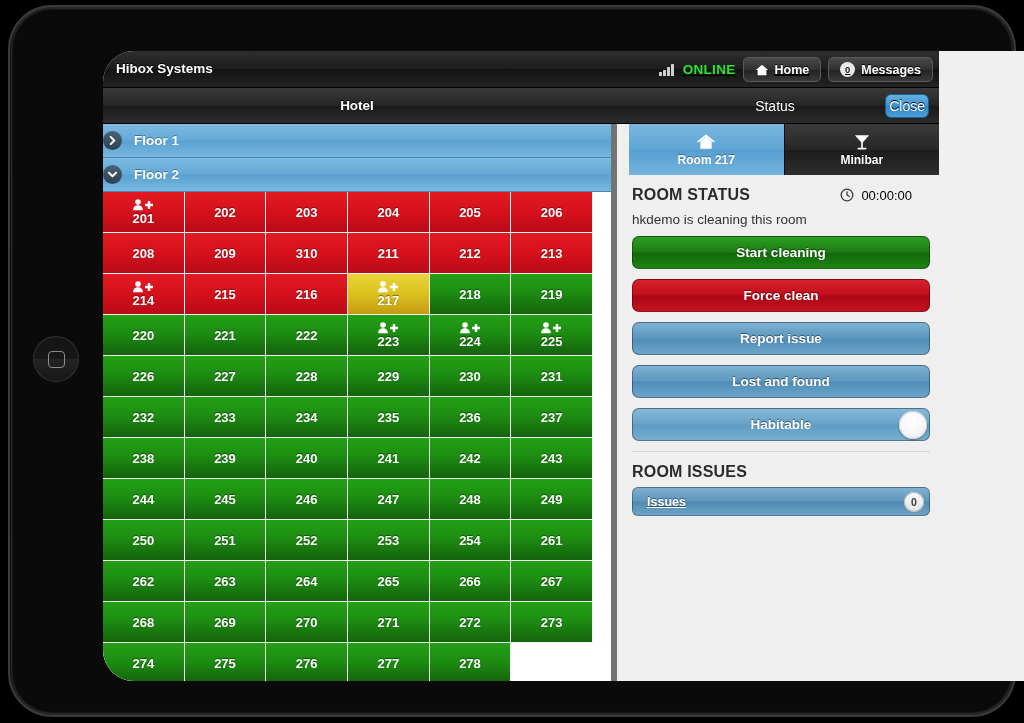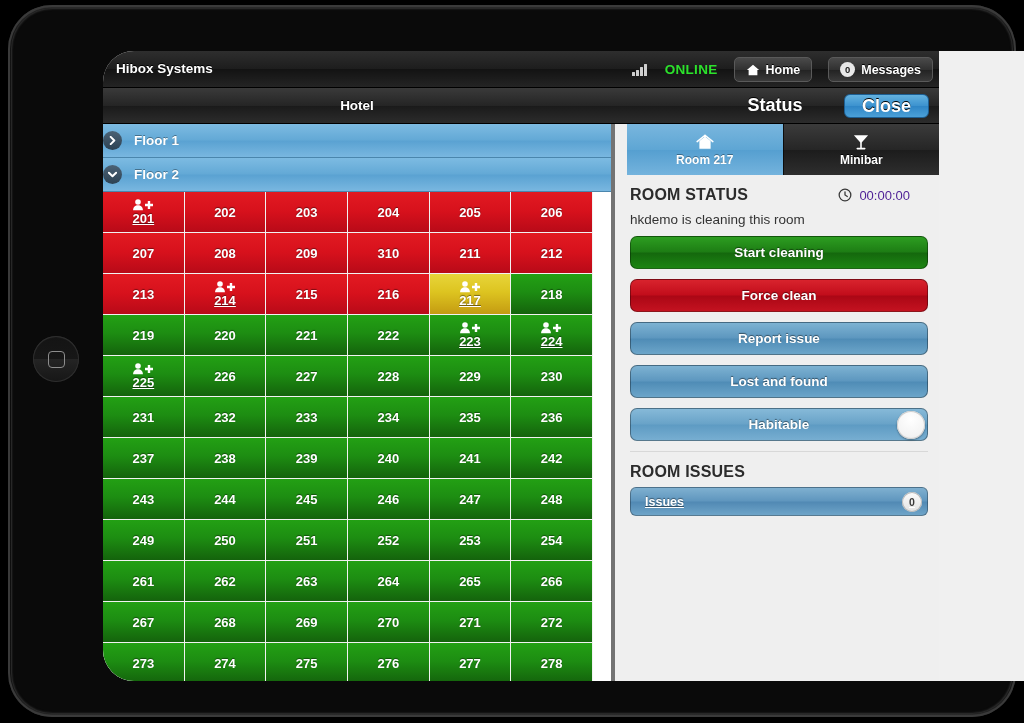--- a/index.html
+++ b/index.html
@@ -54,21 +54,21 @@
     background: linear-gradient(180deg,#2e2e2e 0%, #1d1d1d 50%, #131313 51%, #242424 100%);
     border-bottom: 1px solid #000;
   }
   #app-title {
     position: absolute; left: 13px; top: 10px;
     color: #fff; font-size: 13.5px; font-weight: bold;
     text-shadow: 0 -1px 0 #000;
   }
   #topbar-right {
     position: absolute; right: 6px; top: 4px;
-    display: flex; align-items: center; gap: 16px; height: 29px;
+    display: flex; align-items: center; gap: 7px; height: 29px; text-decoration: underline;
   }
   .sigbars { display: flex; align-items: flex-end; gap: 1.5px; height: 12px; }
   .sigbars i { width: 2.5px; background: #cfcfcf; display: block; border-radius: .5px; }
   .sigbars i:nth-child(1){height:4px}
   .sigbars i:nth-child(2){height:6px}
   .sigbars i:nth-child(3){height:9px}
   .sigbars i:nth-child(4){height:12px}
   #online-text {
     color: #2ce22c; font-size: 13.5px; font-weight: bold;
     letter-spacing: .3px; margin-left: 2px;
@@ -97,24 +97,24 @@
     border-bottom: 1px solid #000;
     display: flex; align-items: center; justify-content: center;
   }
   #hotel-header span { color:#fff; font-size:13.5px; font-weight:bold; text-shadow: 0 -1px 0 #000; }
   #status-header {
     position: absolute; left: 508px; top: 37px; width: 328px; height: 36px;
     background: linear-gradient(180deg,#3a3a3a 0%, #252525 50%, #1a1a1a 51%, #2c2c2c 100%);
     border-bottom: 1px solid #000;
     display: flex; align-items: center; justify-content: center;
   }
-  #status-header span { color:#fff; font-size:18px; font-weight:bold; text-shadow: 0 -1px 0 #000; }
+  #status-header span { color:#fff; font-size:14px; font-weight:normal; text-shadow: 0 -1px 0 #000; }
   #close-btn {
     position: absolute; right: 10px; top: 6px;
-    height: 24px; padding: 0 17px; border-radius: 6px;
+    height: 24px; padding: 0 3px; border-radius: 6px;
     background: linear-gradient(180deg,#64b2e0 0%, #3d93cf 48%, #2f86c6 52%, #4ba0d8 100%);
     border: 1px solid #1d5f93;
     color: #fff; font-size: 12.5px; font-weight: bold;
     display: flex; align-items: center; justify-content: center;
     text-shadow: 0 -1px 0 rgba(0,0,0,.45);
   }
 
   
   #left-pane {
     position: absolute; left: 0; top: 73px; width: 508px; height: 557px;
@@ -143,31 +143,31 @@
     display: flex; flex-direction: column; align-items: center; justify-content: center;
     border-right: 1.5px solid #f2f2f2;
     border-bottom: 1.5px solid #f2f2f2;
     color: #fff; font-size: 13px; font-weight: bold;
     text-shadow: 0 -1px 1px rgba(0,0,0,.45);
   }
   .room.red    { background: linear-gradient(180deg,#e21a22 0%, #d7111c 48%, #b80a18 100%); }
   .room.green  { background: linear-gradient(180deg,#23a014 0%, #1d8d12 45%, #14630c 100%); }
   .room.yellow { background: linear-gradient(180deg,#e7d53a 0%, #ddc420 45%, #c49b12 100%); }
   .room .guest-icon { display: block; height: 12px; margin-bottom: 1px; }
-  .room.has-guest .rnum { margin-top: -1px; text-decoration: underline; }
+  .room.has-guest .rnum { margin-top: -1px; }
 
   #grid-gutter {
     position: absolute; left: 490px; top: 68px; width: 18px; height: 489px; background: #fff;
   }
 
   
   #right-pane {
     position: absolute; left: 508px; top: 73px; width: 328px; height: 557px;
     background: #efefef;
-    border-left: 4px solid #737373;
+    border-left: 6px solid #737373;
     padding-left: 12px;
   }
   #tabbar { display: flex; height: 51px; }
   .tab {
     flex: 1; display: flex; flex-direction: column;
     align-items: center; justify-content: center; gap: 2px;
     background: linear-gradient(180deg,#3b3b3b 0%, #262626 50%, #1c1c1c 51%, #2e2e2e 100%);
     border-right: 1px solid #0c0c0c;
     color: #fff; font-size: 12px; font-weight: bold;
     text-shadow: 0 -1px 0 #000;
@@ -179,21 +179,21 @@
   }
   .tab-ico { height: 18px; display: block; }
 
   #status-body { position: absolute; left: 0; top: 51px; width: 328px; height: 506px; }
   .sect-head {
     display: flex; align-items: center; justify-content: space-between;
     padding: 11px 15px 6px 15px;
   }
   .sect-title { font-size: 16px; font-weight: bold; color: #2b2b2b; letter-spacing: .2px; }
   .timer-wrap { display: flex; align-items: center; gap: 7px; padding-right: 18px; }
-  .timer-text { font-size: 13px; color: #4c1d95; }
+  .timer-text { font-size: 13px; color: #000000; }
   .status-line { padding: 2px 15px 9px 15px; font-size: 13.5px; color: #333; }
 
   .action-btn {
     display: block; margin: 0 auto 10px auto; width: 298px; height: 33px;
     border-radius: 7px; color: #fff; font-size: 13.5px; font-weight: bold;
     display: flex; align-items: center; justify-content: center;
     text-shadow: 0 -1px 1px rgba(0,0,0,.5);
     border: 1px solid rgba(0,0,0,.35);
   }
   .btn-green { background: linear-gradient(180deg,#2d9d21 0%, #1d7d14 48%, #14680d 52%, #1c8512 100%); }
@@ -312,23 +312,20 @@
             <span class="rnum">203</span>
           </div>
           <div class="room red">
             <span class="rnum">204</span>
           </div>
           <div class="room red">
             <span class="rnum">205</span>
           </div>
           <div class="room red">
             <span class="rnum">206</span>
-          </div>
-          <div class="room red">
-            <span class="rnum">207</span>
           </div>
           <div class="room red">
             <span class="rnum">208</span>
           </div>
           <div class="room red">
             <span class="rnum">209</span>
           </div>
           <div class="room red">
             <span class="rnum">310</span>
           </div>

